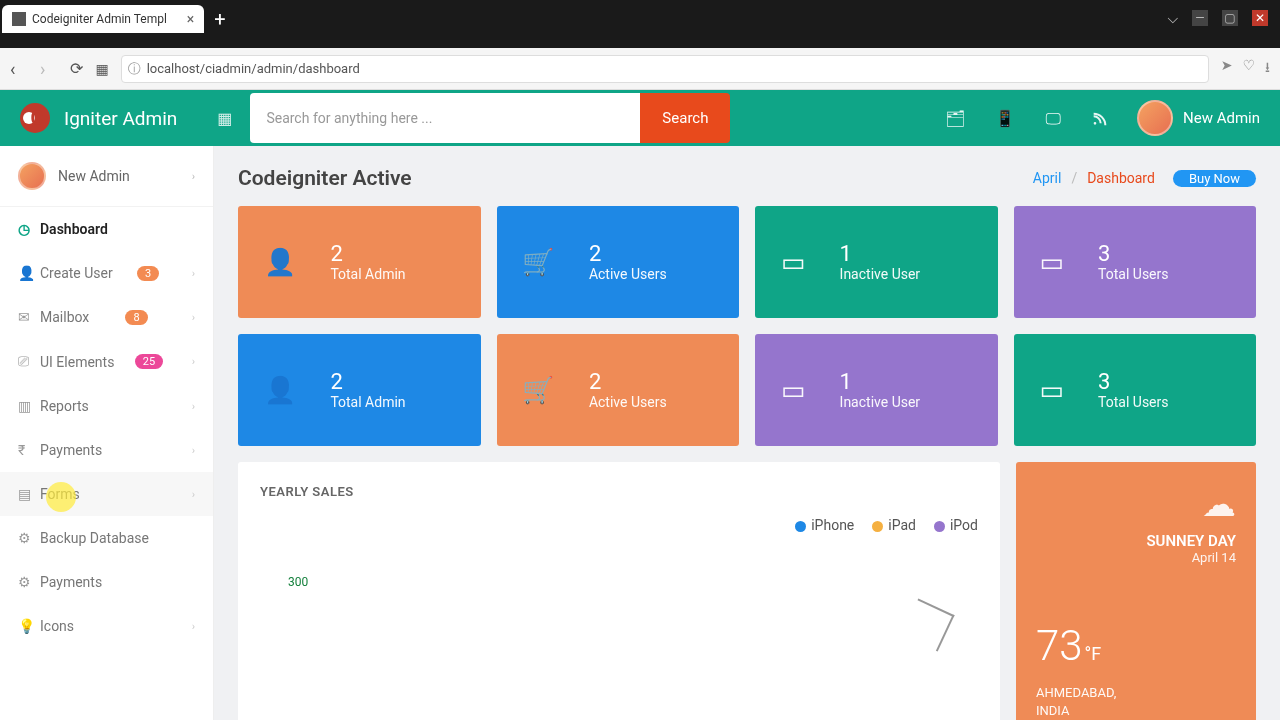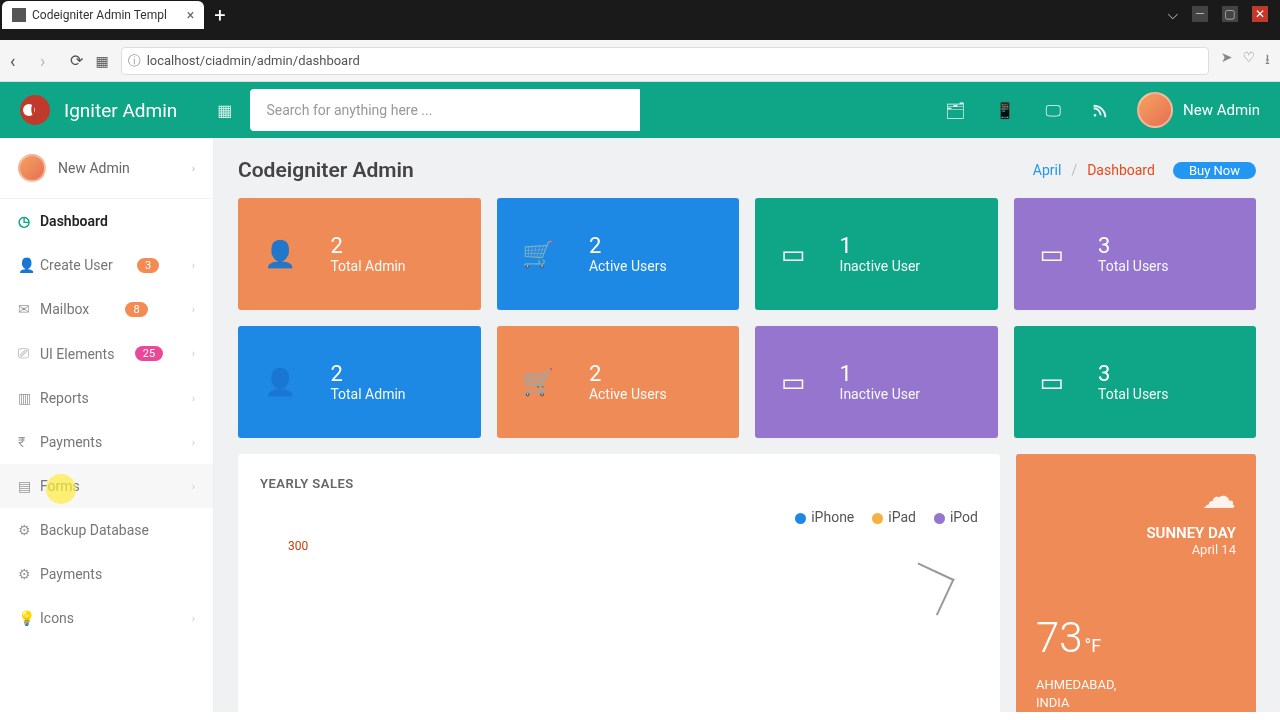--- a/index.html
+++ b/index.html
@@ -1,19 +1,19 @@
 <!DOCTYPE html>
 <html><head>
 <meta charset="utf-8">
 <style>
 * { margin:0; padding:0; box-sizing:border-box; font-family:-apple-system,BlinkMacSystemFont,"Segoe UI",Roboto,sans-serif; }
 body { width:1280px; height:720px; background:#fff; overflow:hidden; position:relative; }
 
 
-.browser-tabs { height:40px; background:#1a1a1a; display:flex; align-items:center; padding:5px 2px 16px; }
+.browser-tabs { height:48px; background:#1a1a1a; display:flex; align-items:center; padding:5px 2px 16px; }
 .tab { background:#fff; height:28px; display:flex; align-items:center; padding:0 10px; border-radius:6px 6px 0 0; font-size:12px; color:#333; }
 .tab .favicon { width:14px; height:14px; background:#555; margin-right:6px; }
 .tab .close-x { margin-left:20px; font-size:14px; color:#666; cursor:pointer; }
 .new-tab { color:#fff; font-size:20px; margin-left:10px; cursor:pointer; }
 .window-controls { margin-left:auto; display:flex; gap:14px; padding-right:10px; color:#bbb; font-size:12px; }
 .window-controls .wc { width:16px; height:16px; background:#444; display:flex; align-items:center; justify-content:center; }
 .window-controls .wc-close { background:#c0392b; color:#fff; }
 
 .browser-bar { height:42px; background:#f5f5f5; display:flex; align-items:center; padding:0 10px; gap:12px; border-bottom:1px solid #ddd; }
 .nav-arrow { width:18px; color:#555; font-size:18px; cursor:pointer; }
@@ -25,21 +25,21 @@
 .url-bar .text { flex:1; }
 .bar-icons { display:flex; gap:10px; color:#888; font-size:14px; }
 
 
 .app-header { height:56px; background:#0fa587; display:flex; align-items:center; padding:0 20px; color:#fff; }
 .logo { width:30px; height:30px; border-radius:50%; background:#c0392b; display:flex; align-items:center; justify-content:center; font-weight:bold; font-size:18px; position:relative; margin-right:14px; }
 .logo::before { content:""; position:absolute; width:12px; height:12px; border-radius:50%; background:#fff; left:3px; }
 .logo span { position:relative; color:#c0392b; font-size:20px; left:2px; }
 .brand { font-size:19px; font-weight:400; }
 .grid-icon { margin-left:40px; font-size:16px; opacity:.8; cursor:pointer; }
-.search-wrap { margin-left:18px; display:flex; height:42px; }
+.search-wrap { margin-left:18px; display:flex; height:50px; }
 .search-input { width:390px; border:none; border-radius:4px 0 0 4px; padding:0 16px; font-size:14px; color:#333; }
 .search-input::placeholder { color:#999; }
 .search-btn { width:90px; background:#e84a1c; color:#fff; border:none; border-radius:0 4px 4px 0; font-size:15px; cursor:pointer; }
 .header-right { margin-left:auto; display:flex; align-items:center; gap:30px; }
 .header-right .hicon { opacity:.9; cursor:pointer; font-size:16px; }
 .user-pill { display:flex; align-items:center; gap:10px; }
 .avatar { width:36px; height:36px; border-radius:50%; background:linear-gradient(135deg,#f4a261,#e76f51); border:2px solid rgba(255,255,255,.4); }
 .user-name { font-size:15px; }
 
 
@@ -75,21 +75,21 @@
 .c-orange { background:#ef8b56; }
 .c-blue { background:#1e88e5; }
 .c-teal { background:#0fa587; }
 .c-purple { background:#9575cd; }
 
 .bottom { display:grid; grid-template-columns:1fr 240px; gap:16px; padding:0 24px 16px; }
 .chart-panel { background:#fff; border-radius:3px; padding:22px; }
 .chart-title { font-size:13px; font-weight:600; color:#666; letter-spacing:.5px; }
 .legend { display:flex; justify-content:flex-end; gap:18px; margin-top:18px; font-size:14px; color:#555; }
 .legend .dot { display:inline-block; width:11px; height:11px; border-radius:50%; margin-right:5px; vertical-align:middle; }
-.axis-label { font-size:12px; color:#c2410c; margin-top:14px; margin-left:28px; }
+.axis-label { font-size:12px; color:#15803d; margin-top:42px; margin-left:28px; }
 .chart-area { position:relative; height:60px; }
 .chart-line { position:absolute; right:30px; bottom:-10px; width:40px; height:40px; border-right:2px solid #333; border-top:2px solid #333; transform:rotate(25deg); opacity:.5; }
 
 .weather { background:#ef8b56; border-radius:3px; color:#fff; padding:22px 20px; }
 .weather .cloud { display:flex; justify-content:flex-end; font-size:34px; opacity:.9; }
 .weather .cond { text-align:right; font-size:15px; font-weight:600; margin-top:8px; }
 .weather .date { text-align:right; font-size:13px; opacity:.9; }
 .weather .temp-row { display:flex; align-items:baseline; margin-top:8px; }
 .weather .temp { font-size:42px; font-weight:300;margin-top:48px; }
 .weather .unit { font-size:18px; margin-left:2px; }
@@ -132,20 +132,21 @@
 </div>
 
 <div class="app-header">
   <div class="logo">
       <span>C</span>
     </div>
   <div class="brand">Igniter Admin</div>
   <span class="grid-icon">▦</span>
   <div class="search-wrap">
     <input class="search-input" placeholder="Search for anything here ..." style="">
+    <button class="search-btn">Search</button>
   </div>
   <div class="header-right">
     <span class="hicon">🗂</span>
     <span class="hicon">📱</span>
     <span class="hicon">🖵</span>
     <span class="hicon"><svg class="icon" viewBox="0 0 24 24">
           <path d="M4 11a9 9 0 019 9h3A12 12 0 004 8v3zm0-7v3a16 16 0 0116 16h3A19 19 0 004 4zM6 18a2 2 0 100 4 2 2 0 000-4z"></path>
         </svg></span>
     <div class="user-pill">
       <div class="avatar"></div>
@@ -211,21 +212,21 @@
         <div class="nav-item">
           <span class="nicon">💡</span>
           <span>Icons</span>
           <span class="chev">›</span>
         </div>
       </div>
   </div>
 
   <div class="main">
     <div class="page-head">
-      <div class="page-title">Codeigniter Admin</div>
+      <div class="page-title">Codeigniter Active</div>
       <div class="breadcrumb">
         <span class="bc-home">April</span>
         <span class="sep">/</span>
         <span class="bc-current">Dashboard</span>
       </div>
       <button class="buy-btn">Buy Now</button>
     </div>
 
     <div class="cards" id="cards-grid">
         <div class="card c-orange">

